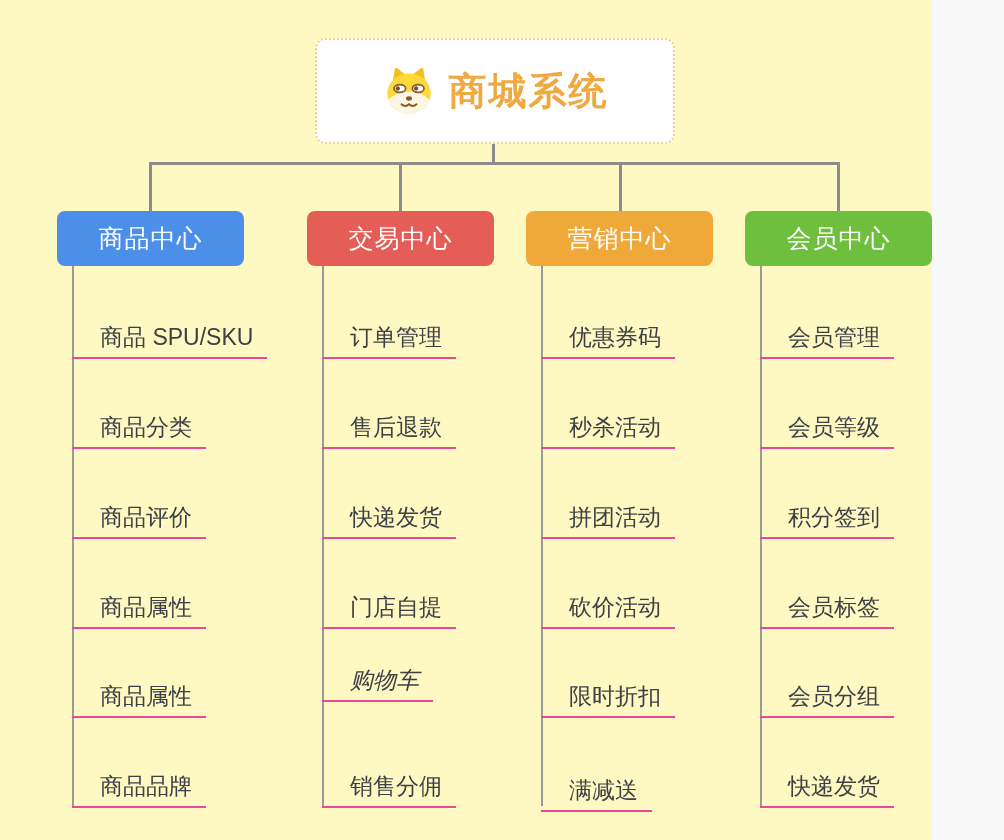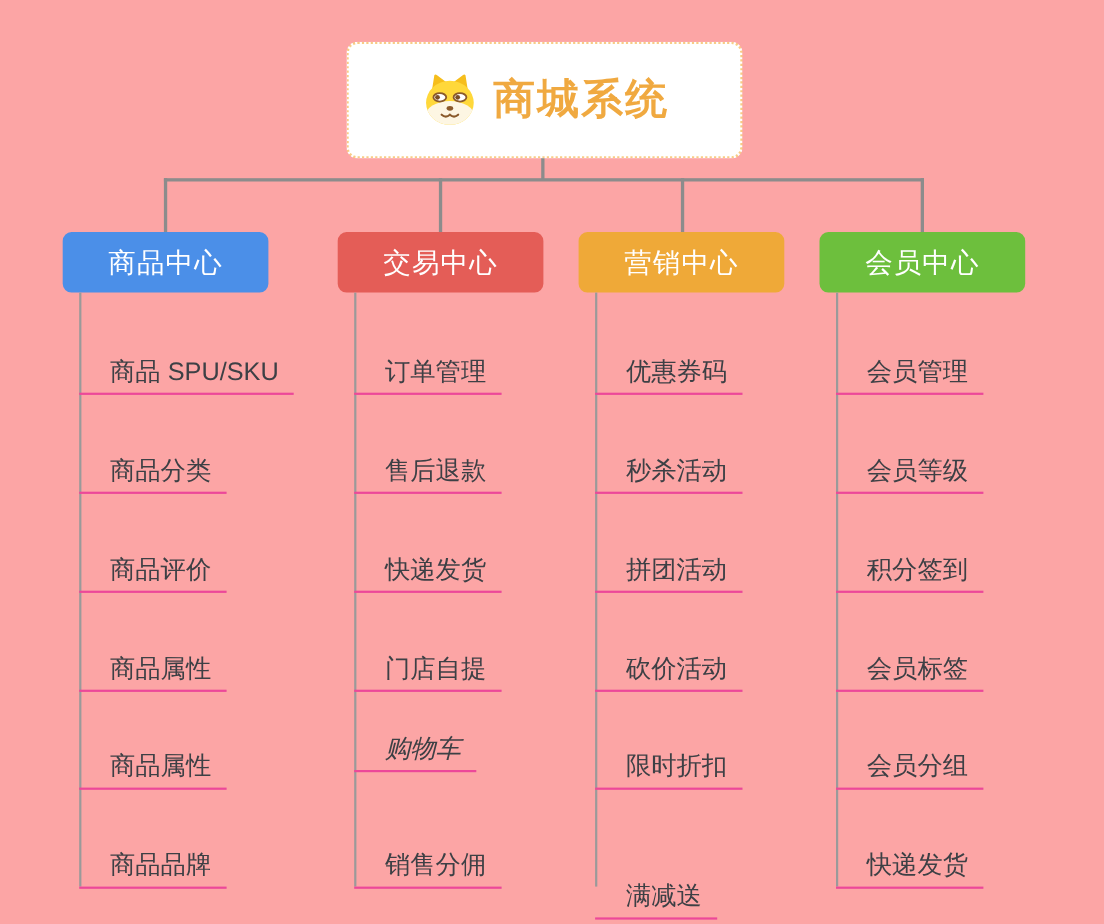--- a/index.html
+++ b/index.html
@@ -2,22 +2,22 @@
 <html><head>
 <meta charset="utf-8">
 <style>
   html,body { margin:0; padding:0; }
   body {
     font-family: "Liberation Sans", "DejaVu Sans", sans-serif;
     background:#F8F8F8;
   }
   .canvas {
     position:relative;
-    width:1004px; height:840px;
-    background:#fca5a5;
+    width:932px; height:840px;
+    background:#fef9c3;
     overflow:hidden;
   }
   
   .line { position:absolute; background:#8C8C8C; }
   
   .root {
     position:absolute; left:315px; top:38px; width:360px; height:106px;
     box-sizing:border-box;
     background:#FFFFFF;
     border:2px dotted #F8CC85;
@@ -112,21 +112,21 @@
       <div class="leaf" style="left: 322px; top: 591px;">门店自提</div>
       <div class="leaf" style="left: 322px; top: 664px; font-style: italic;">购物车</div>
       <div class="leaf" style="left: 322px; top: 770px;">销售分佣</div>
       <div class="branch" style="left: 526px; background: rgb(239, 169, 56); text-align: center;">营销中心</div>
       <div class="trunk" style="left: 541px; top: 266px; height: 540px;"></div>
       <div class="leaf" style="left: 541px; top: 321px;">优惠券码</div>
       <div class="leaf" style="left: 541px; top: 411px;">秒杀活动</div>
       <div class="leaf" style="left: 541px; top: 501px;">拼团活动</div>
       <div class="leaf" style="left: 541px; top: 591px;">砍价活动</div>
       <div class="leaf" style="left: 541px; top: 680px;">限时折扣</div>
-      <div class="leaf" style="left: 541px; top: 798px;">满减送</div>
+      <div class="leaf" style="left: 541px; top: 774px;">满减送</div>
       <div class="branch" style="left: 745px; background: rgb(109, 191, 61);">会员中心</div>
       <div class="trunk" style="left: 760px; top: 266px; height: 540px;"></div>
       <div class="leaf" style="left: 760px; top: 321px;">会员管理</div>
       <div class="leaf" style="left: 760px; top: 411px;">会员等级</div>
       <div class="leaf" style="left: 760px; top: 501px;">积分签到</div>
       <div class="leaf" style="left: 760px; top: 591px; padding-left: 28px;">会员标签</div>
       <div class="leaf" style="left: 760px; top: 680px;">会员分组</div>
       <div class="leaf" style="left: 760px; top: 770px;">快递发货</div>
     </div>
 

